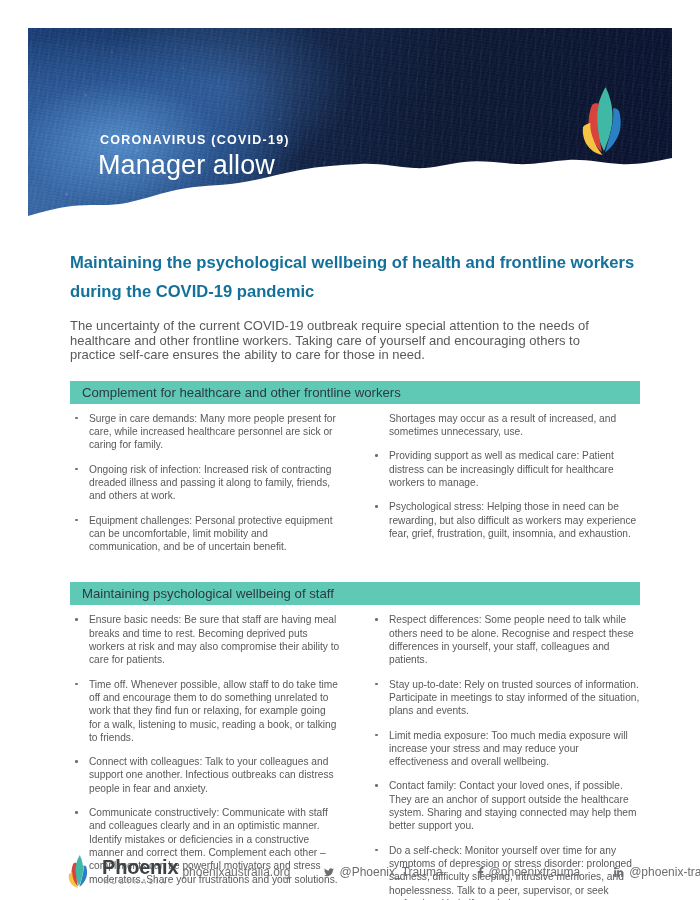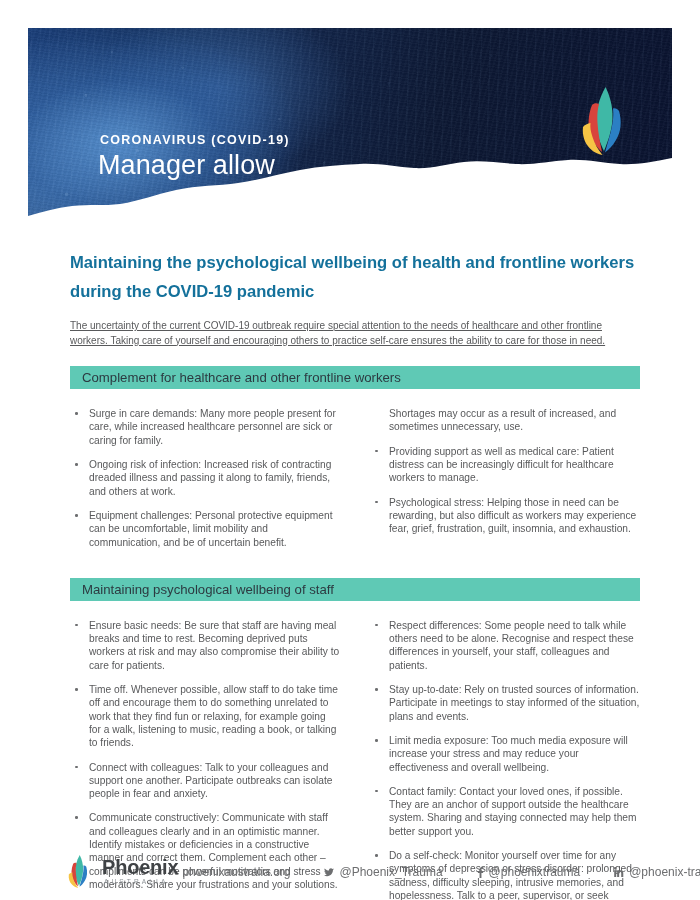--- a/index.html
+++ b/index.html
@@ -160,44 +160,43 @@
 
   .doc-title {
     color: #14719b;
     font-size: 16.6px;
     line-height: 29px;
     font-weight: 700;
     margin: 0;
   }
   .intro {
     margin: 13px 0 0 0;
-    font-size: 10px;
+    font-size: 13px;
     line-height: 14.6px;
     color: #58595b;
     width: 556px;
-    text-decoration: underline;
   }
 
   .section {
     margin-top: 18px;
   }
   .section-bar {
     background: #5fc9b5;
     height: 23px;
     line-height: 23px;
     padding-left: 12px;
     color: #2c3a41;
     font-size: 13.2px;
     font-weight: 400;
     width: 558px;
   }
   .cols {
     display: flex;
     gap: 30px;
-    margin-top: 18px;
+    margin-top: 8px;
   }
   .col {
     width: 274px;
   }
   ul.bullets {
     margin: 0;
     padding: 0;
     list-style: none;
   }
   ul.bullets li {
@@ -344,21 +343,21 @@
       </div>
     </div>
 
     <div class="section">
       <div class="section-bar">Maintaining psychological wellbeing of staff</div>
       <div class="cols">
         <div class="col">
           <ul class="bullets">
             <li class="has-bullet">Ensure basic needs: Be sure that staff are having meal breaks and time to rest. Becoming deprived puts workers at risk and may also compromise their ability to care for patients.</li>
             <li class="has-bullet">Time off. Whenever possible, allow staff to do take time off and encourage them to do something unrelated to work that they find fun or relaxing, for example going for a walk, listening to music, reading a book, or talking to friends.</li>
-            <li class="has-bullet">Connect with colleagues: Talk to your colleagues and support one another. Participate outbreaks can isolate people in fear and anxiety.</li>
+            <li class="has-bullet">Connect with colleagues: Talk to your colleagues and support one another. Infectious outbreaks can distress people in fear and anxiety.</li>
             <li class="has-bullet">Communicate constructively: Communicate with staff and colleagues clearly and in an optimistic manner. Identify mistakes or deficiencies in a constructive manner and correct them. Complement each other – compliments can be powerful motivators and stress moderators. Share your frustrations and your solutions.</li>
           </ul>
         </div>
         <div class="col">
           <ul class="bullets">
             <li class="has-bullet">Respect differences: Some people need to talk while others need to be alone. Recognise and respect these differences in yourself, your staff, colleagues and patients.</li>
             <li class="has-bullet">Stay up-to-date: Rely on trusted sources of information. Participate in meetings to stay informed of the situation, plans and events.</li>
             <li class="has-bullet">Limit media exposure: Too much media exposure will increase your stress and may reduce your effectiveness and overall wellbeing.</li>
             <li class="has-bullet">Contact family: Contact your loved ones, if possible. They are an anchor of support outside the healthcare system. Sharing and staying connected may help them better support you.</li>
             <li class="has-bullet">Do a self-check: Monitor yourself over time for any symptoms of depression or stress disorder: prolonged sadness, difficulty sleeping, intrusive memories, and hopelessness. Talk to a peer, supervisor, or seek professional help if needed.</li>

